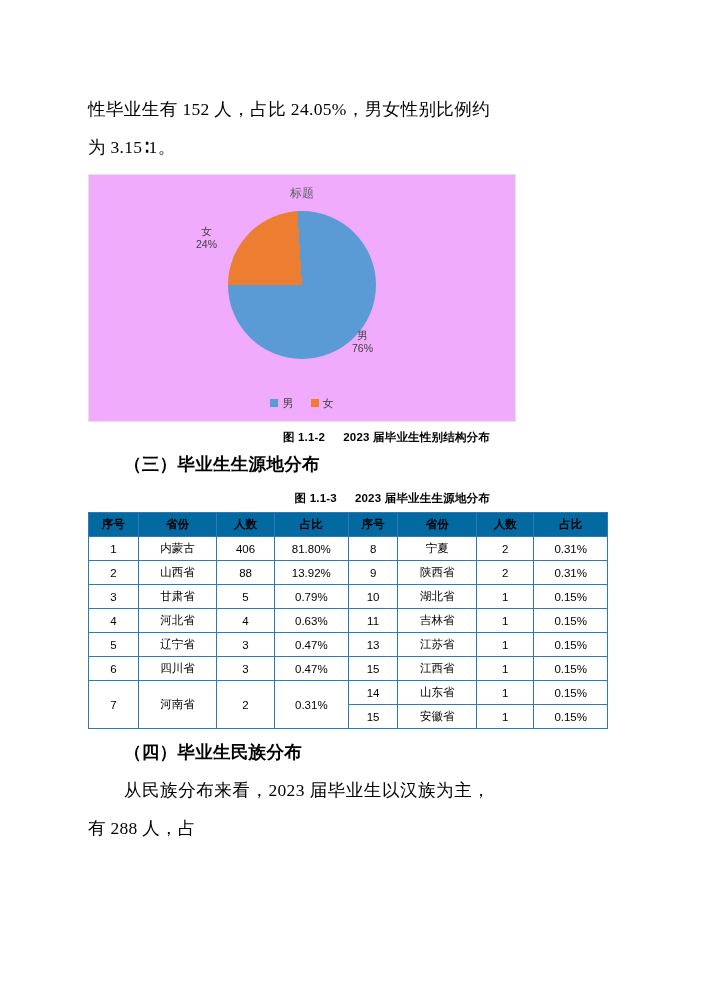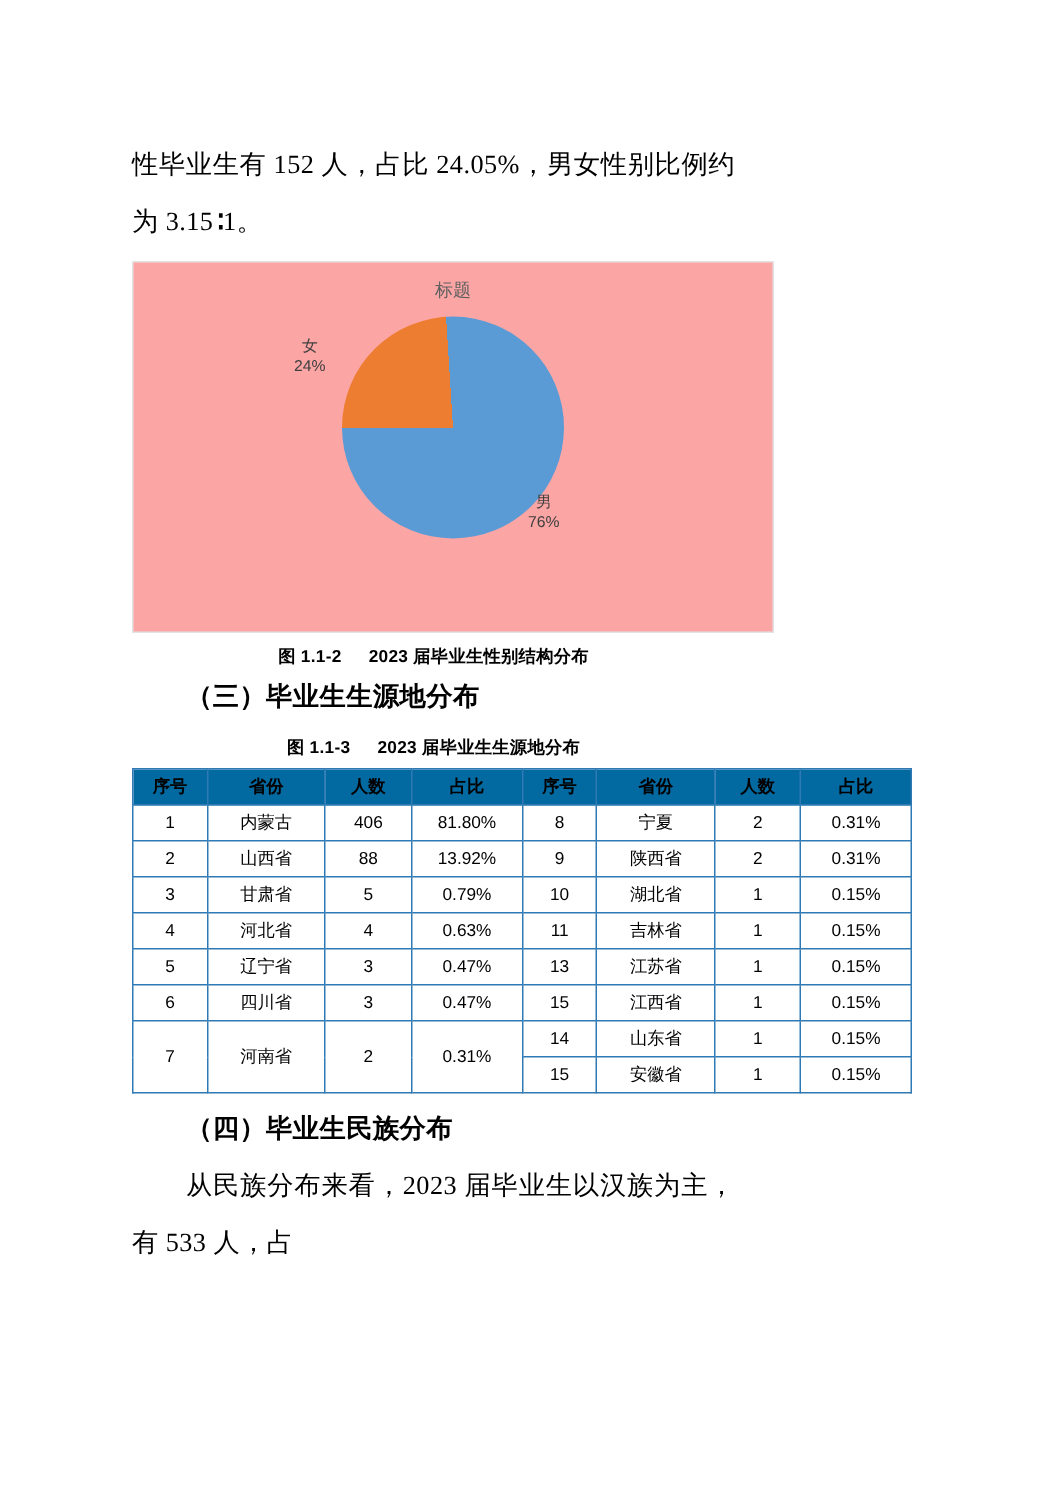--- a/index.html
+++ b/index.html
@@ -40,21 +40,21 @@
     font-weight: bold;
     text-indent: 36px;
     letter-spacing: 0.3px;
   }
   
   .chart-box {
     width: 428px;
     height: 248px;
     margin: 8px auto 0 auto;
     border: 1px solid #e3e3e3;
-    background: #fca5a5;
+    background: #f0abfc;
     position: relative;
     box-sizing: border-box;
   }
   .chart-title {
     text-align: center;
     font-family: "Liberation Sans", sans-serif;
     font-size: 12px;
     color: #606060;
     margin-top: 10px;
   }
@@ -107,21 +107,21 @@
     margin-right: 4px;
     vertical-align: middle;
     position: relative;
     top: -1px;
   }
   .legend .item {
     margin: 0 7px;
     display: inline-block;
   }
   .fig-caption {
-    text-align: center;
+    text-align: right;
     font-family: "Liberation Sans", sans-serif;
     font-size: 11.5px;
     font-weight: bold;
     color: #000;
     margin-top: 8px;
     letter-spacing: 0.2px;
   }
   .fig-caption .gap {
     display: inline-block;
     width: 18px;
@@ -165,20 +165,24 @@
       <div class="pie"></div>
       <div class="slice-label label-nv">
         <div>女</div>
         <div>24%</div>
       </div>
       <div class="slice-label label-nan">
         <div>男</div>
         <div>76%</div>
       </div>
     </div>
+    <div class="legend">
+      <span class="item"><span class="key" style="background:#5b9bd5"></span><span>男</span></span>
+      <span class="item"><span class="key" style="background:#ed7d31"></span><span>女</span></span>
+    </div>
   </div>
 
   <div class="fig-caption">
     <span>图 1.1-2</span><span class="gap"></span><span>2023 届毕业生性别结构分布</span>
   </div>
 
   <p class="heading">（三）毕业生生源地分布</p>
 
 
   <div class="fig-caption">
@@ -273,15 +277,15 @@
         <td>15</td>
         <td>安徽省</td>
         <td>1</td>
         <td>0.15%</td>
       </tr>
     </tbody>
   </table>
 
   <p class="heading" style="margin-top:4px;">（四）毕业生民族分布</p>
 
-  <p class="body-text indent2">从民族分布来看，2023 届毕业生以汉族为主，有 533 人，占</p>
+  <p class="body-text indent2">从民族分布来看，2023 届毕业生以汉族为主，有 288 人，占</p>
 
 </div>
 
 </body></html>

